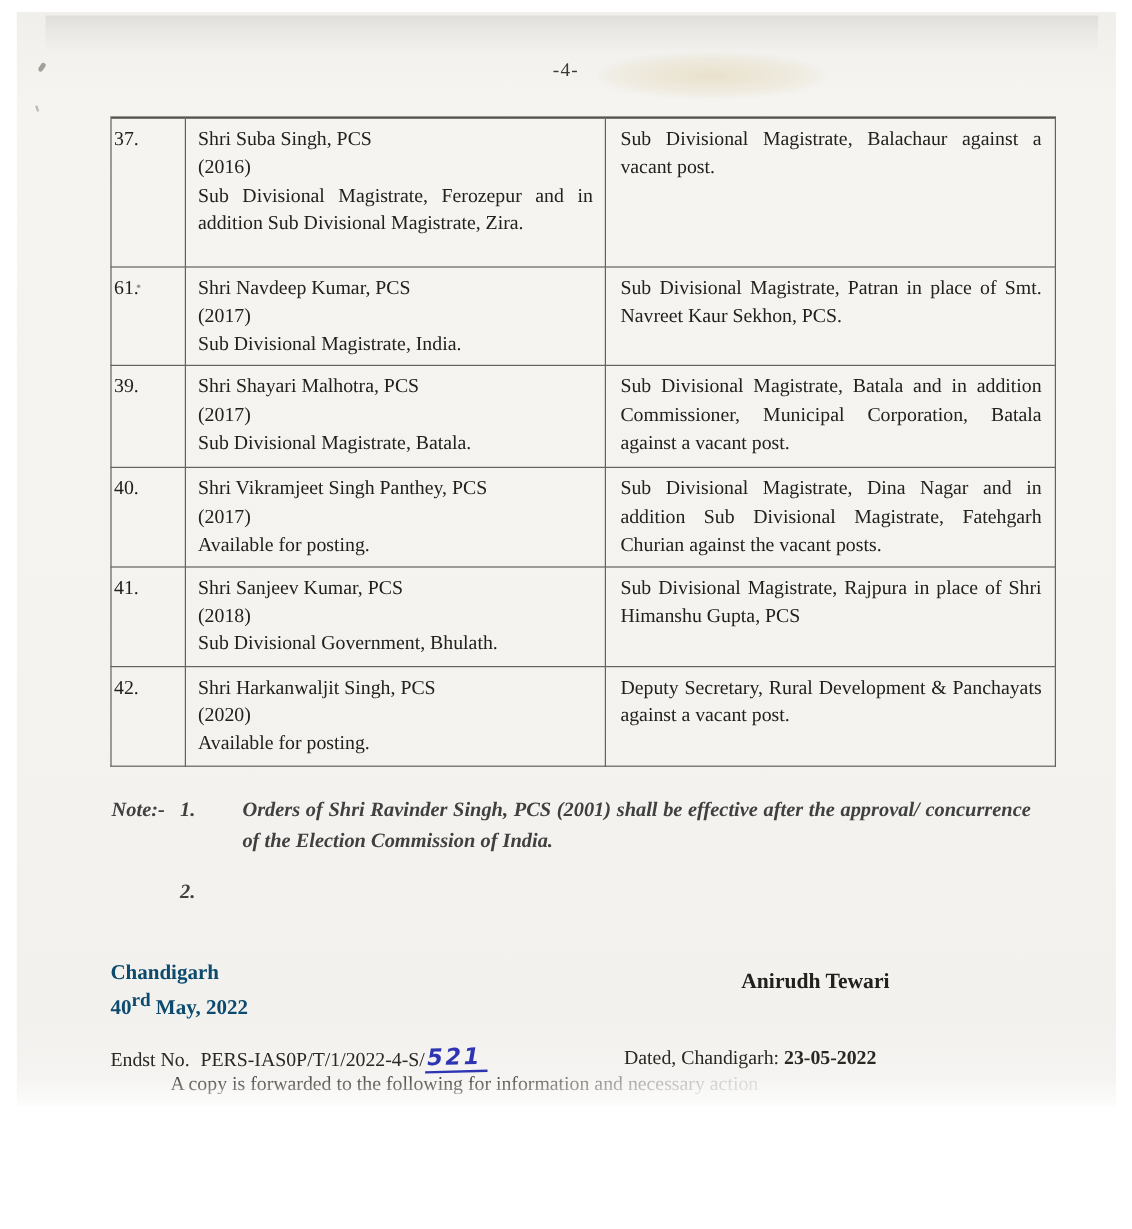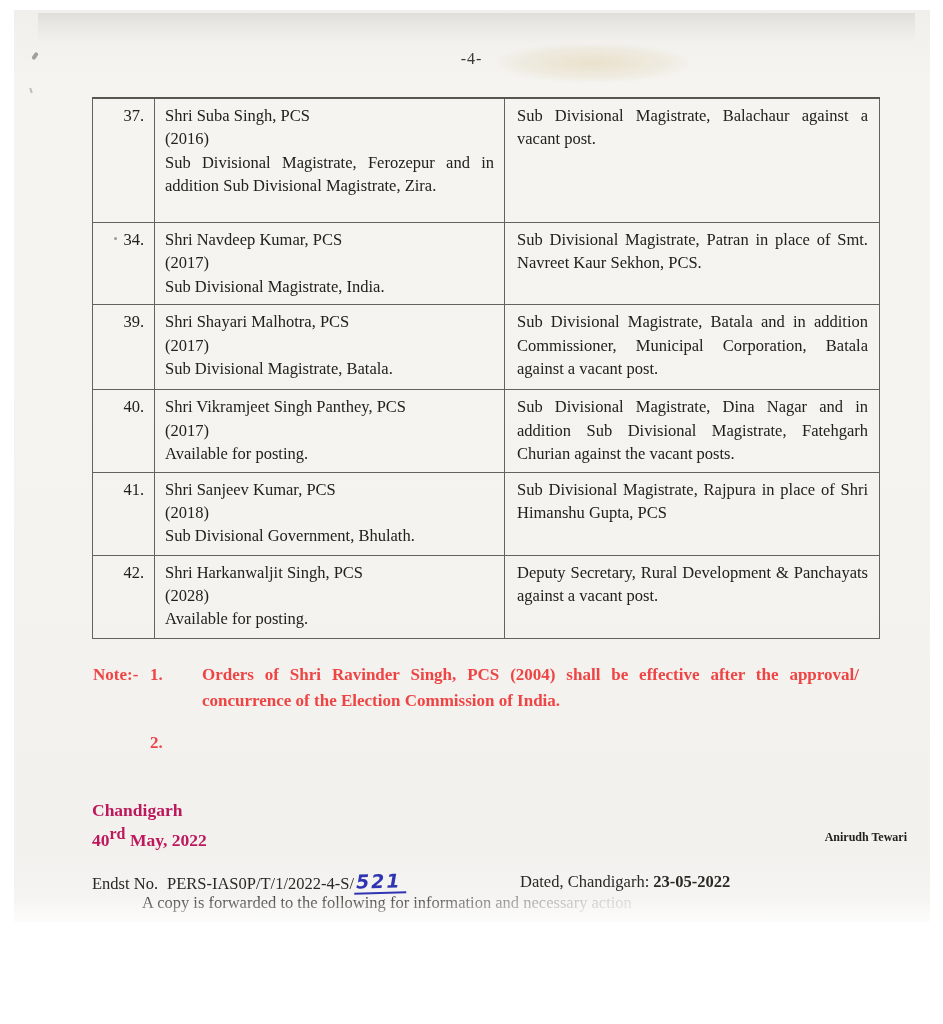--- a/index.html
+++ b/index.html
@@ -43,50 +43,50 @@
   }
   .doc-table td {
     border: 1px solid #63625c;
     vertical-align: top;
     padding: 5px 10px 6px 10px;
   }
   .doc-table tr:first-child td { border-top: 2px solid #57564f; }
   .col-sno  { width: 62px; }
   .col-off  { width: 350px; }
   .col-post { width: 375px; }
-  .sno-cell { text-align: right; padding-left: 2px !important; padding-right: 10px !important; }
+  .sno-cell { text-align: left; padding-left: 2px !important; padding-right: 10px !important; }
   .officer-current, .posting-cell-text { text-align: justify; }
   .posting-cell { padding-left: 12px !important; padding-right: 11px !important; }
   .r37 td { height: 112px; }
   .r38 td { height: 67px; }
   .r39 td { height: 73px; }
   .r40 td { height: 69px; }
   .r41 td { height: 71px; }
   .r42 td { height: 71px; margin-left: 40px; }
 
   
   .notes {
     position: absolute; left: 93px; top: 662px; width: 770px;
-    font-weight: bold; font-size: 17px; line-height: 1.5;
-    color: #ef4444;
+    font-weight: bold; font-style: italic; font-size: 17px; line-height: 1.5;
+    color: #404040;
   }
   .note-row { display: flex; align-items: flex-start; margin-bottom: 17px; }
   .note-label { width: 57px; flex: 0 0 57px; }
   .note-num  { width: 52px; flex: 0 0 52px; }
   .note-text { flex: 1 1 auto; text-align: justify; padding-right: 4px; }
 
   
   .sig-left {
     position: absolute; left: 92px; top: 799px;
-    font-weight: bold; font-size: 17.5px; line-height: 1.35; color: #be185d;
+    font-weight: bold; font-size: 17.5px; line-height: 1.35; color: #0c4a6e;
   }
   .sig-left sup { font-size: 16px; }
   .sig-right {
     position: absolute; left: 452px; top: 805px; width: 455px;
-    text-align: right; font-weight: bold; font-size: 12px; line-height: 1.35; color: #23211c; margin-top: 24px;
+    text-align: center; font-weight: bold; font-size: 18px; line-height: 1.35; color: #23211c;
   }
 
   
   .endst { position: absolute; left: 92px; top: 871px; width: 800px; font-size: 16.5px; color: #2a2823; }
   .endst-label { margin-right: 9px; }
   .endst-number {
     display: inline-block;
     font-family: "DejaVu Sans", sans-serif;
     font-style: italic; font-weight: bold;
     font-size: 19px; letter-spacing: 2px;
@@ -136,21 +136,21 @@
         <td>
           <div>Shri Suba Singh, PCS</div>
           <div>(2016)</div>
           <div class="officer-current">Sub Divisional Magistrate, Ferozepur and in addition Sub Divisional Magistrate, Zira.</div>
         </td>
         <td class="posting-cell">
           <div class="posting-cell-text">Sub Divisional Magistrate, Balachaur against a vacant post.</div>
         </td>
       </tr>
       <tr class="r38">
-        <td class="sno-cell">34.</td>
+        <td class="sno-cell">61.</td>
         <td>
           <div>Shri Navdeep Kumar, PCS</div>
           <div>(2017)</div>
           <div class="officer-current">Sub Divisional Magistrate, India.</div>
         </td>
         <td class="posting-cell">
           <div class="posting-cell-text">Sub Divisional Magistrate, Patran in place of Smt. Navreet Kaur Sekhon, PCS.</div>
         </td>
       </tr>
       <tr class="r39">
@@ -183,35 +183,35 @@
           <div class="officer-current">Sub Divisional Government, Bhulath.</div>
         </td>
         <td class="posting-cell">
           <div class="posting-cell-text">Sub Divisional Magistrate, Rajpura in place of Shri Himanshu Gupta, PCS</div>
         </td>
       </tr>
       <tr class="r42">
         <td class="sno-cell">42.</td>
         <td>
           <div>Shri Harkanwaljit Singh, PCS</div>
-          <div>(2028)</div>
+          <div>(2020)</div>
           <div class="officer-current">Available for posting.</div>
         </td>
         <td class="posting-cell">
           <div class="posting-cell-text">Deputy Secretary, Rural Development &amp; Panchayats against a vacant post.</div>
         </td>
       </tr>
     </tbody>
   </table>
 
   <div class="notes">
     <div class="note-row">
       <span class="note-label">Note:-</span>
       <span class="note-num">1.</span>
-      <span class="note-text">Orders of Shri Ravinder Singh, PCS (2004) shall be effective after the approval/ concurrence of the Election Commission of India.</span>
+      <span class="note-text">Orders of Shri Ravinder Singh, PCS (2001) shall be effective after the approval/ concurrence of the Election Commission of India.</span>
     </div>
     <div class="note-row">
       <span class="note-label"></span>
       <span class="note-num">2.</span>
     </div>
   </div>
 
   <div class="sig-left">
     <div>Chandigarh</div>
     <div><span>40</span><sup>rd</sup><span> May, 2022</span></div>

